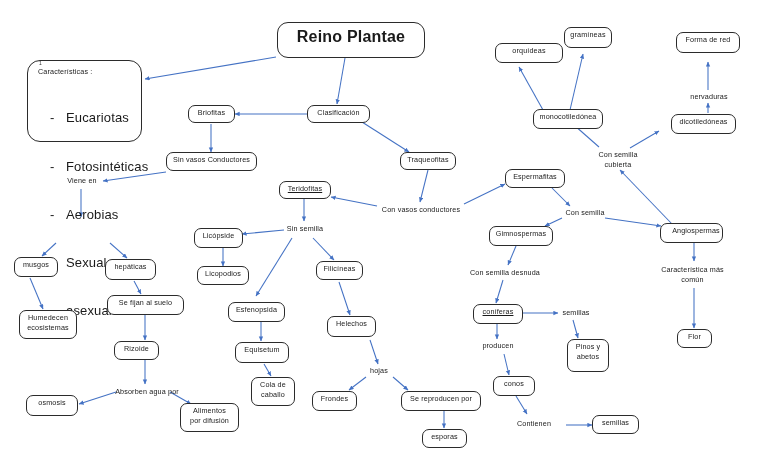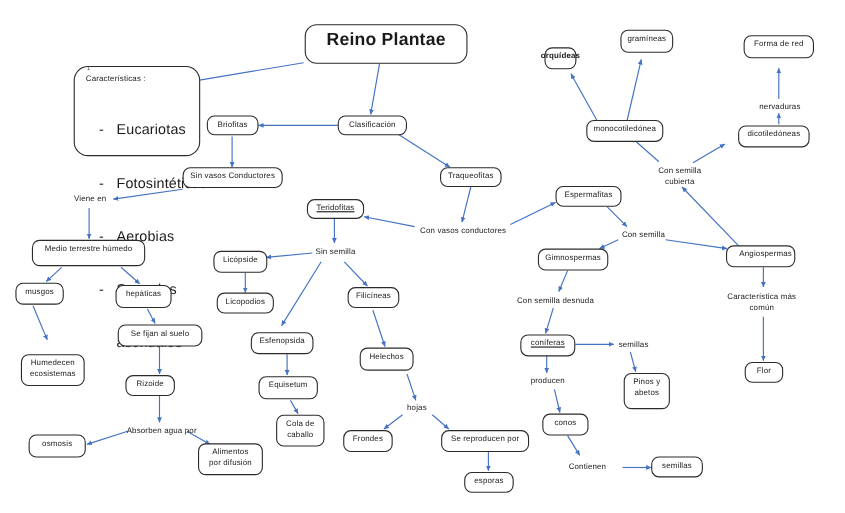--- a/index.html
+++ b/index.html
@@ -52,21 +52,20 @@
     border-radius: 11px;
     letter-spacing: 0.2px;
   }
   .node.feature-box {
     align-items: flex-start;
     justify-content: flex-start;
     text-align: left;
     border-radius: 13px;
     padding: 6px 8px;
     flex-direction: column;
-    margin-left: 40px;
   }
   .feature-title {
     font-size: 7.2px;
     margin: 0 0 5px 2px;
     position: relative;
   }
   .feature-title::before {
     content: "1";
     position: absolute;
     left: 1px;
@@ -245,33 +244,30 @@
   </div>
 
   <div class="node" style="left:166px; top:152px; width:91px; height:19px;">
     <span>Sin vasos Conductores</span>
   </div>
 
   <div class="link-label" style="left:59px; top:174px; width:46px; height:14px;">
     <span>Viene en</span>
   </div>
 
-  <div class="node" style="left:29px; top:218px; width:103px; height:24px;">
-    <span>Medio terrestre húmedo</span>
-  </div>
 
   <div class="node" style="left:14px; top:257px; width:44px; height:20px;">
     <span>musgos</span>
   </div>
 
   <div class="node" style="left:105px; top:259px; width:51px; height:21px;">
     <span>hepáticas</span>
   </div>
 
-  <div class="node" style="left:19px; top:310px; width:58px; height:29px;margin-top:12px;">
+  <div class="node" style="left:19px; top:310px; width:58px; height:29px;">
     <span>Humedecen
 ecosistemas</span>
   </div>
 
   <div class="node" style="left:107px; top:295px; width:77px; height:20px;">
     <span>Se fijan al suelo</span>
   </div>
 
   <div class="node" style="left:114px; top:341px; width:45px; height:19px;">
     <span>Rizoide</span>
@@ -411,21 +407,21 @@
 
   <div class="link-label" style="left:592px; top:147px; width:52px; height:26px;">
     <span>Con semilla
 cubierta</span>
   </div>
 
   <div class="node" style="left:533px; top:109px; width:70px; height:20px;">
     <span>monocotiledónea</span>
   </div>
 
-  <div class="node" style="left:495px; top:43px; width:29px; height:20px;font-weight:bold;">
+  <div class="node" style="left:495px; top:43px; width:68px; height:20px;">
     <span>orquídeas</span>
   </div>
 
   <div class="node" style="left:564px; top:27px; width:48px; height:21px;">
     <span>gramíneas</span>
   </div>
 
   <div class="node" style="left:671px; top:114px; width:65px; height:20px;">
     <span>dicotiledóneas</span>
   </div>

